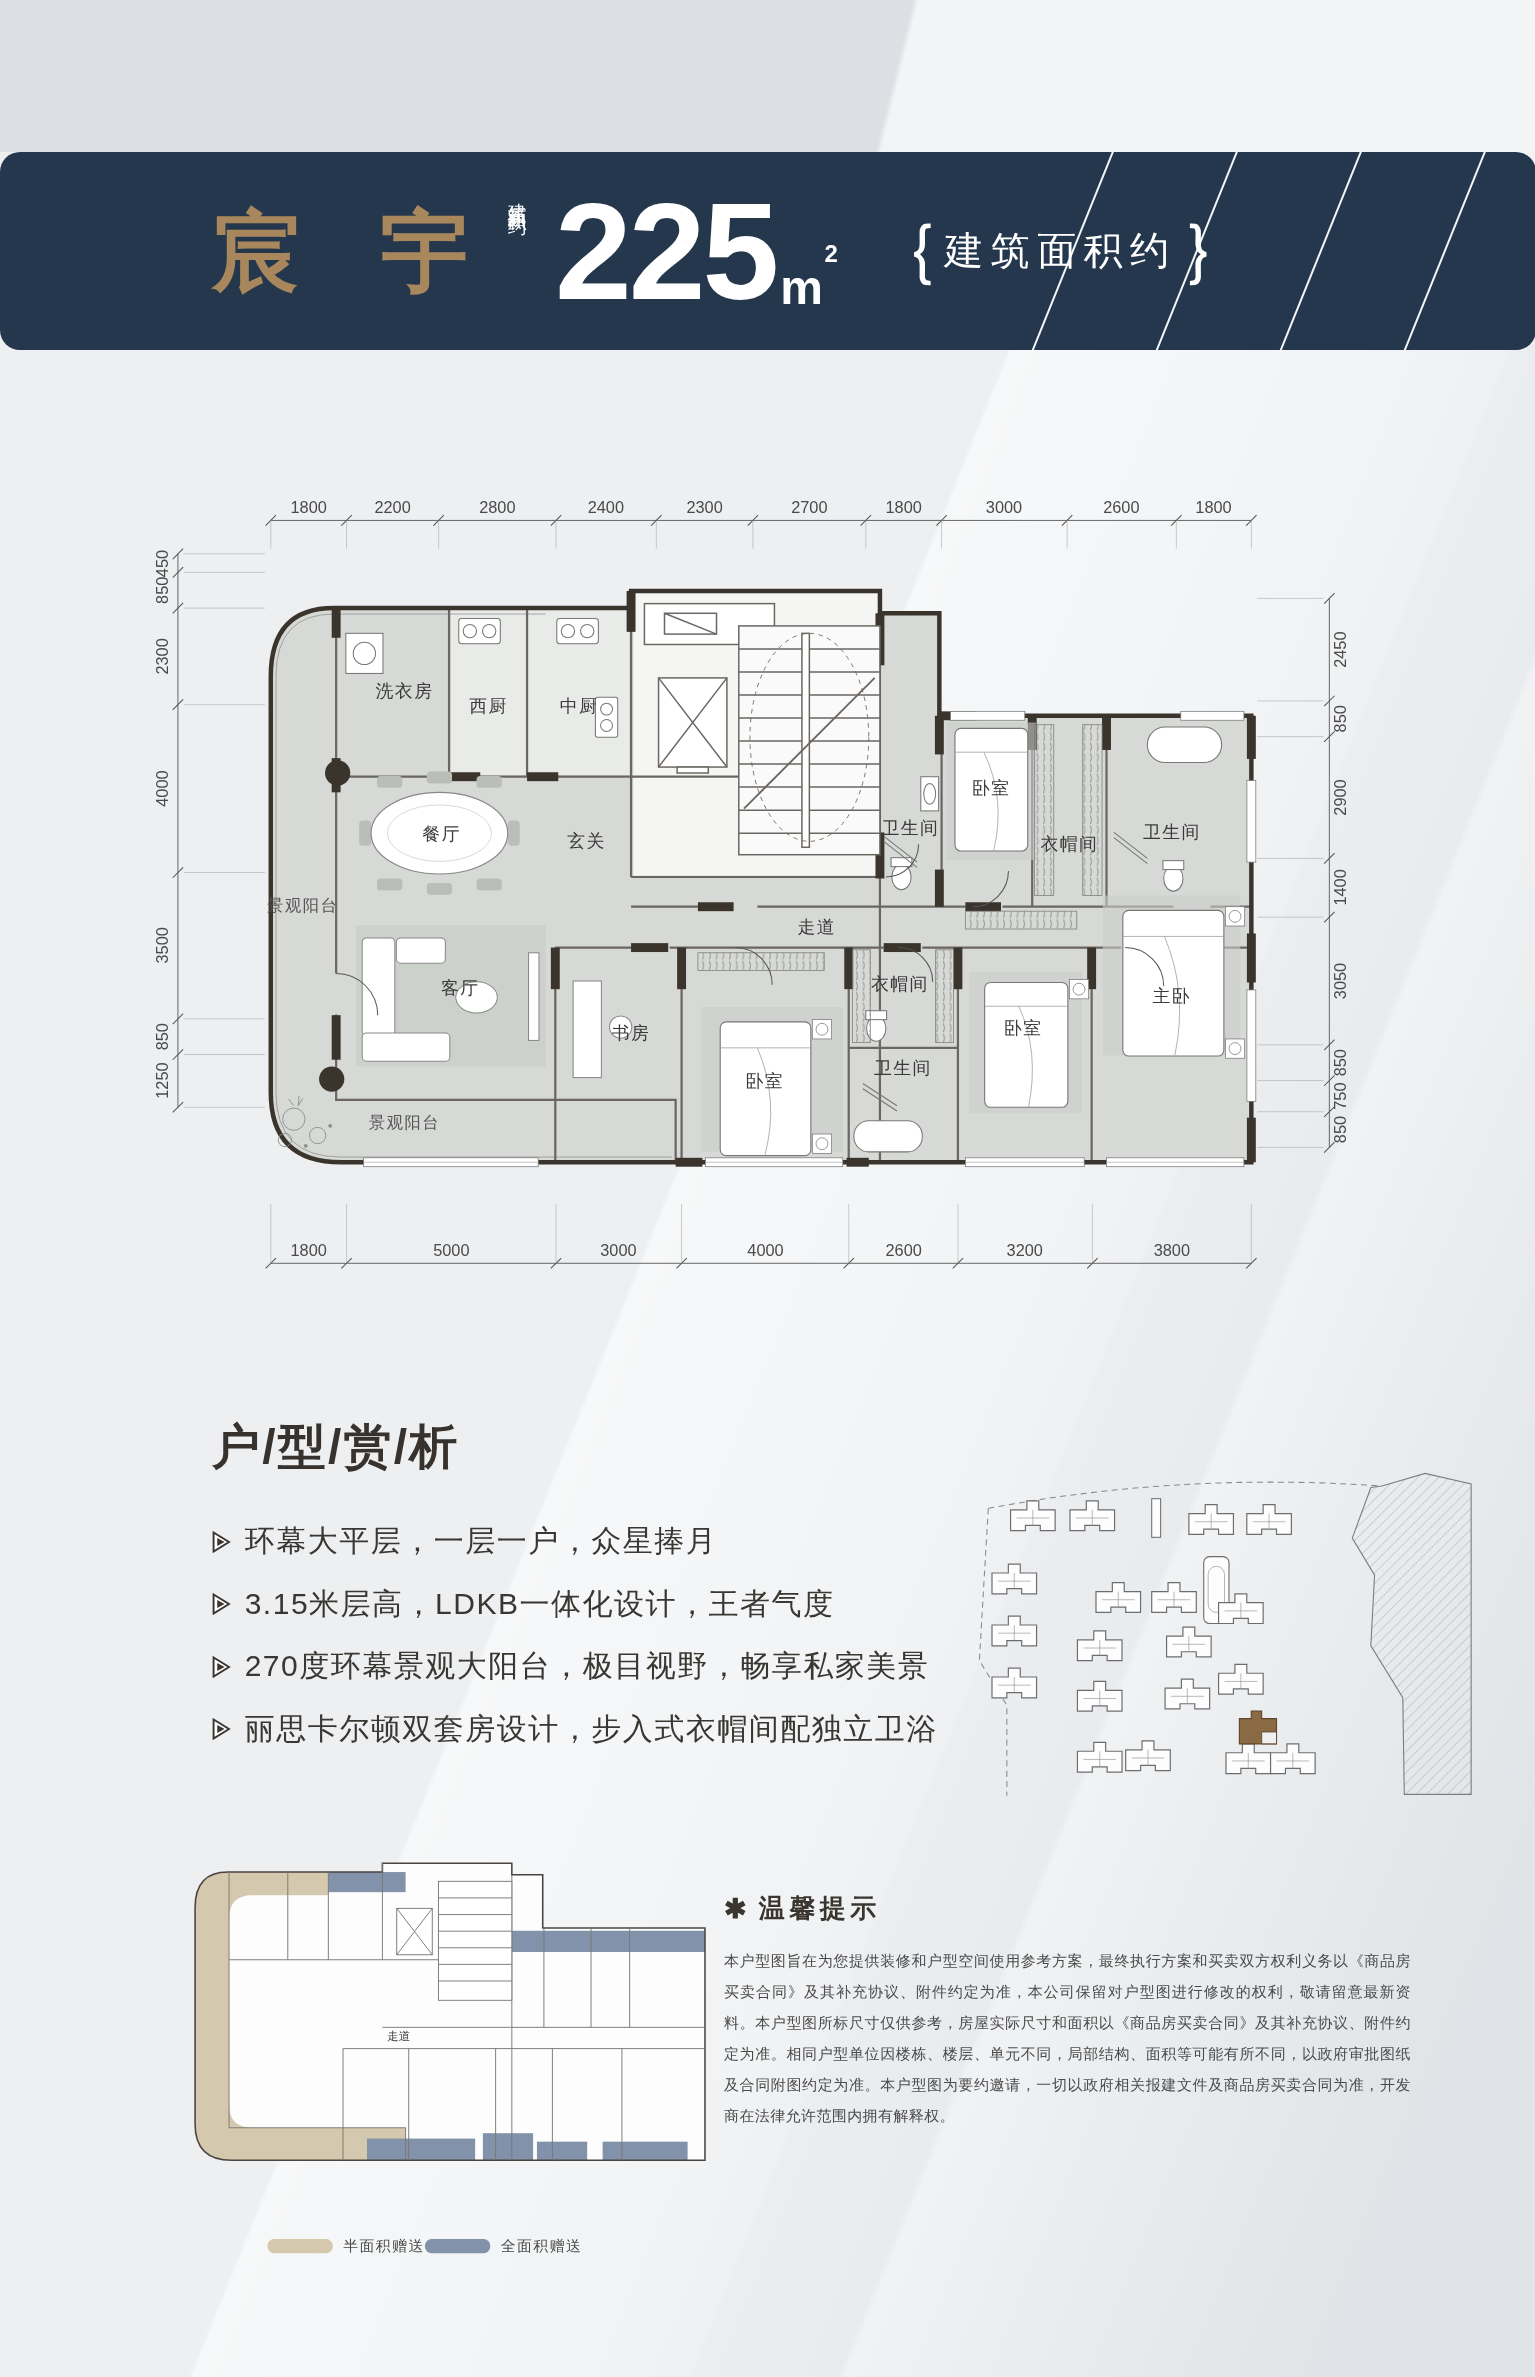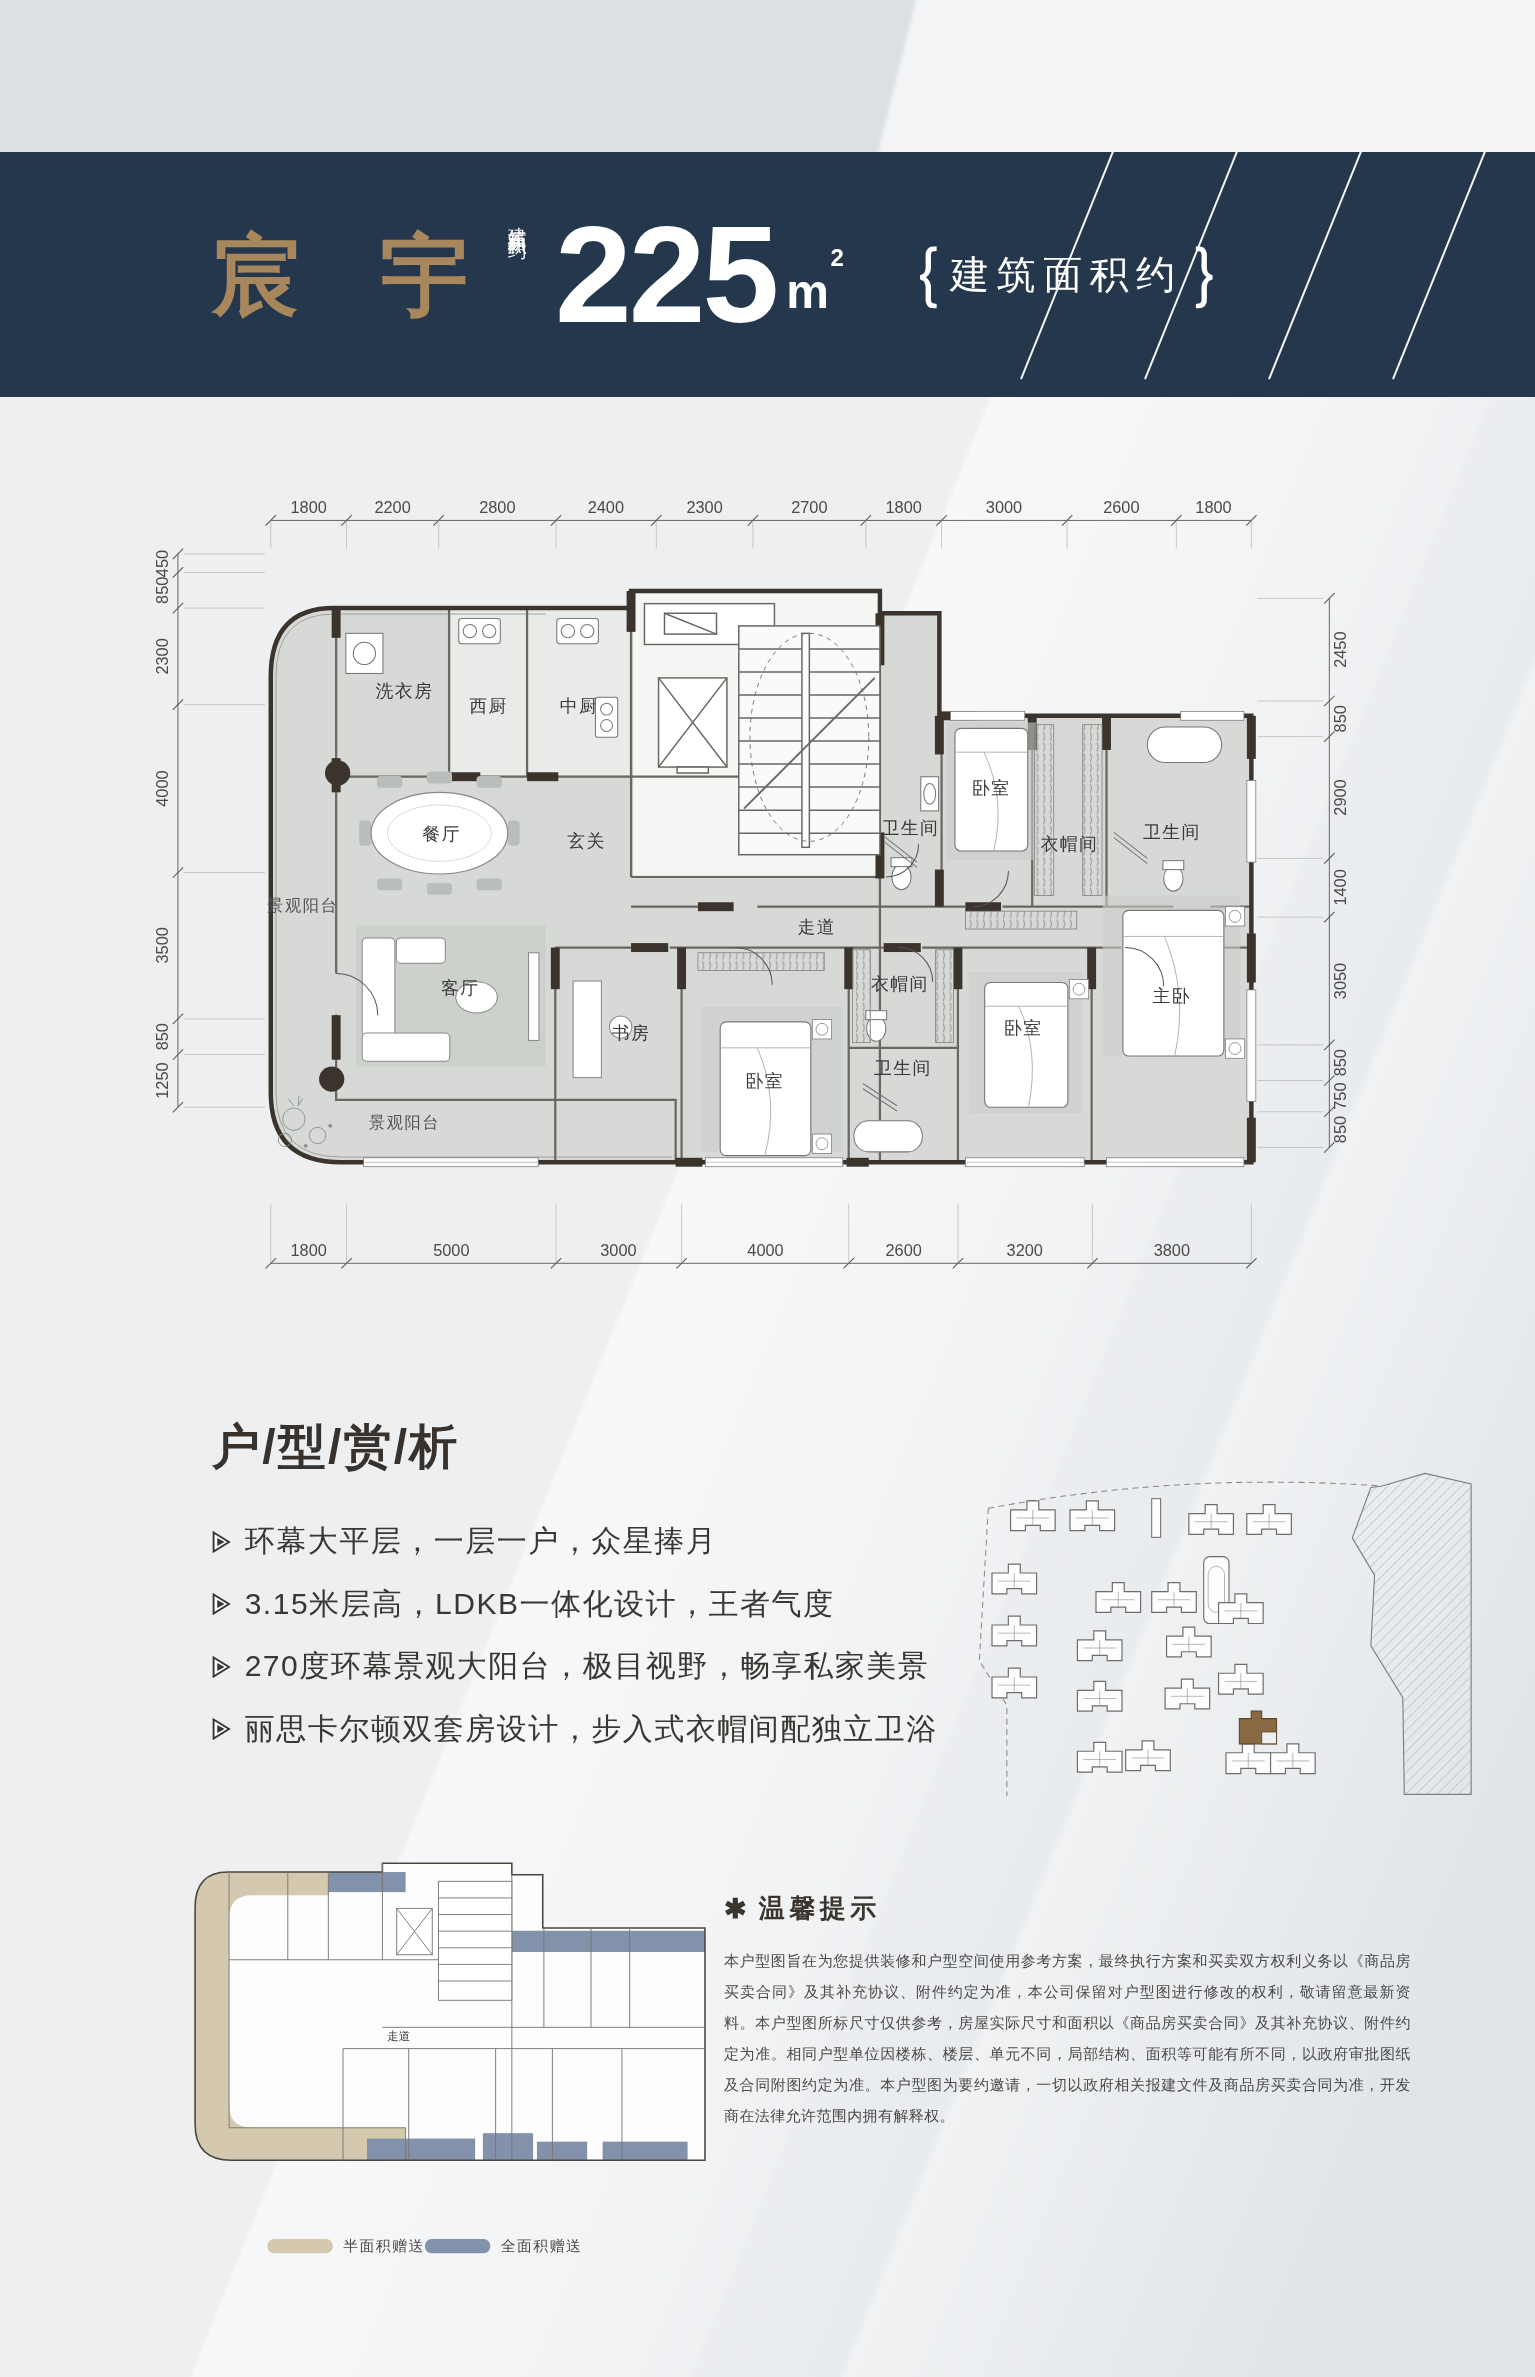--- a/index.html
+++ b/index.html
@@ -6,29 +6,29 @@
   body{width:1536px;height:2377px;position:relative;overflow:hidden;
        background:#edeff1;font-family:"Liberation Sans",sans-serif;}
   .bg-wedges{position:absolute;inset:0;pointer-events:none;
     background:
       linear-gradient(112deg, rgba(255,255,255,0) 46%, rgba(255,255,255,.55) 46.2%, rgba(255,255,255,.18) 66%, rgba(255,255,255,0) 66.3%),
       linear-gradient(292deg, rgba(203,208,214,.35) 10%, rgba(203,208,214,0) 38%),
       linear-gradient(112deg, rgba(255,255,255,0) 72%, rgba(255,255,255,.5) 72.3%, rgba(255,255,255,0) 92%);}
   .top-strip{position:absolute;top:0;left:0;width:1536px;height:152px;
     background:linear-gradient(104deg,#dcdfe3 58%,#f2f4f6 58.4%);}
   
-  .band{position:absolute;top:152px;left:0;width:1536px;height:245px;background:#24374d;overflow:hidden;}
+  .band{position:absolute;top:152px;left:0;width:1536px;height:198px;background:#24374d;overflow:hidden;border-radius:20px;}
   .band .slash{position:absolute;top:-30px;width:2.2px;height:267px;background:#f4f6f8;transform:rotate(22deg);}
   .band-content{position:absolute;left:212px;top:0;height:100%;display:flex;align-items:center;}
   .brand{font-family:"DejaVu Serif","Liberation Serif",serif;font-size:88px;font-weight:700;
          color:#a8875c;letter-spacing:25px;line-height:1;}
   .area-label{writing-mode:vertical-rl;text-orientation:upright;font-size:18.6px;color:#ffffff;
          letter-spacing:3.7px;margin:0 9px 0 10.4px;height:126px;}
   .area-num{font-size:138px;font-weight:700;color:#ffffff;line-height:.9;letter-spacing:-3px;margin-left:16px;}
-  .area-unit{color:#ffffff;font-size:48px;font-weight:600;margin-left:10px;position:relative;top:17px;}
+  .area-unit{color:#ffffff;font-size:48px;font-weight:600;margin-left:4px;position:relative;top:36px;}
   .area-unit sup{font-size:24px;position:relative;top:-25px;left:1.5px;}
   .spec{display:flex;align-items:center;color:#ffffff;margin-left:34px;}
   .spec .br{font-size:71px;font-weight:200;line-height:1;position:relative;top:-3px;}
   .spec-text{font-size:39px;letter-spacing:7.4px;margin:0 3px;}
   
   .plan{position:absolute;left:111px;top:461px;}
   svg text{font-family:"Liberation Sans",sans-serif;}
   .dim{font-size:22px;fill:#4a4a4a;}
   .rlabel{font-size:24px;fill:#3a3a3a;letter-spacing:2px;}
   .blabel{font-size:22px;fill:#555;letter-spacing:2px;}

